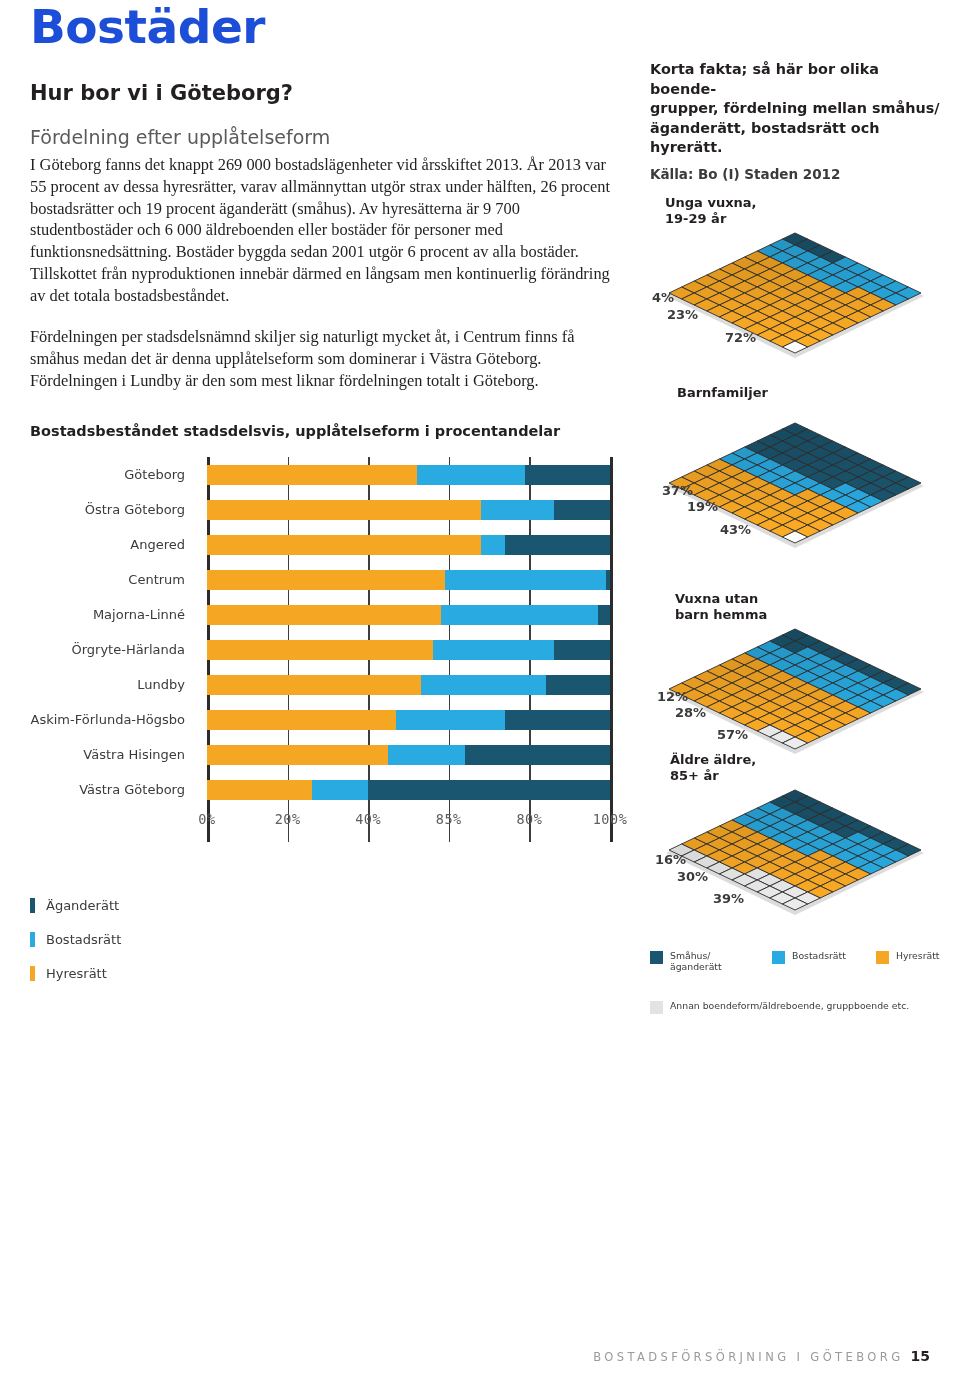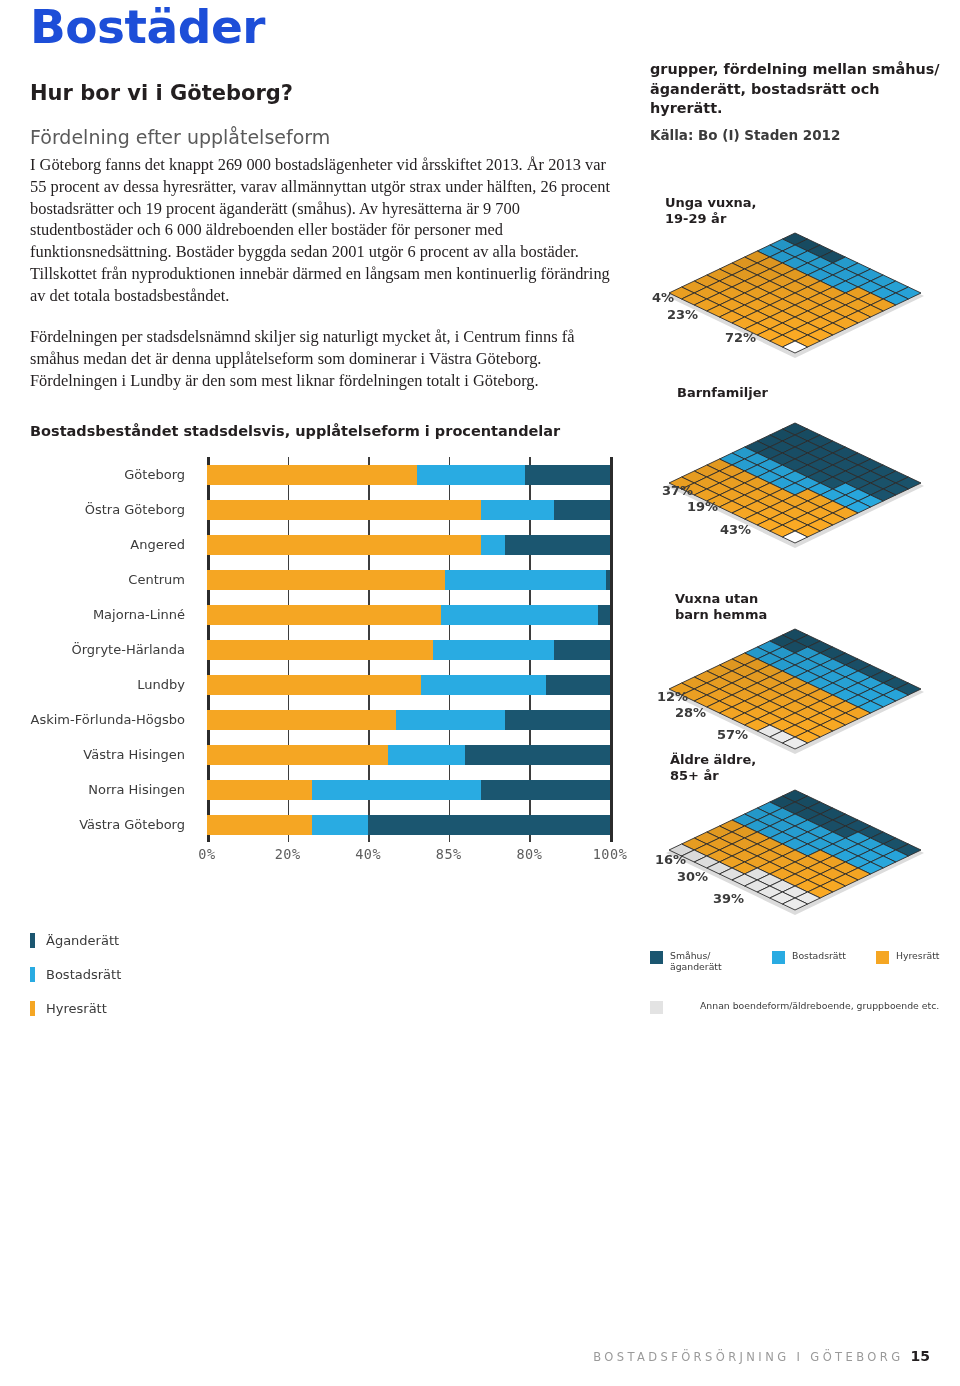--- a/index.html
+++ b/index.html
@@ -253,28 +253,20 @@
           </div>
           <div class="bc-row">
             <div class="bc-label">Västra Hisingen</div>
             <div class="bc-track">
               <div class="bc-seg" style="left: 0px; width: 181.35px; background: rgb(245, 166, 35);"></div>
               <div class="bc-seg" style="left: 181.35px; width: 76.57px; background: rgb(41, 171, 226);"></div>
               <div class="bc-seg" style="left: 257.92px; width: 145.08px; background: rgb(27, 86, 112);"></div>
             </div>
           </div>
           <div class="bc-row">
-            <div class="bc-label">Norra Hisingen</div>
-            <div class="bc-track">
-              <div class="bc-seg" style="left: 0px; width: 104.78px; background: rgb(245, 166, 35);"></div>
-              <div class="bc-seg" style="left: 104.78px; width: 169.26px; background: rgb(41, 171, 226);"></div>
-              <div class="bc-seg" style="left: 274.04px; width: 128.96px; background: rgb(27, 86, 112);"></div>
-            </div>
-          </div>
-          <div class="bc-row">
             <div class="bc-label">Västra Göteborg</div>
             <div class="bc-track">
               <div class="bc-seg" style="left: 0px; width: 104.78px; background: rgb(245, 166, 35);"></div>
               <div class="bc-seg" style="left: 104.78px; width: 56.42px; background: rgb(41, 171, 226);"></div>
               <div class="bc-seg" style="left: 161.2px; width: 241.8px; background: rgb(27, 86, 112);"></div>
             </div>
           </div>
         </div>
       <div class="bc-axis" id="bc-axis">
           <div class="bc-tick" style="left: 177px;">0%</div>
@@ -298,20 +290,21 @@
         <div class="ll-item">
           <span class="ll-swatch" style="background: rgb(245, 166, 35);"></span>
           <span class="ll-text">Hyresrätt</span>
         </div>
       </div>
 
   </div>
 
   <div class="right-col">
     <div class="rc-head" id="rc-head">
+        <div>Korta fakta; så här bor olika boende-</div>
         <div>grupper, fördelning mellan småhus/</div>
         <div>äganderätt, bostadsrätt och hyrerätt.</div>
       </div>
     <div class="rc-source">Källa: Bo (I) Staden 2012</div>
   </div>
 
   <div id="iso-charts">
       <div class="iso-block" style="position: absolute; left: 645px; top: 195px;">
         <div class="iso-title" style="left: 20px; top: 0px;">Unga vuxna,
 19-29 år</div>
@@ -763,21 +756,21 @@
         <div class="rl-item" style="left: 122px;">
           <span class="rl-sw" style="background: rgb(41, 171, 226);"></span>
           <span class="rl-tx">Bostadsrätt</span>
         </div>
         <div class="rl-item" style="left: 226px;">
           <span class="rl-sw" style="background: rgb(245, 166, 35);"></span>
           <span class="rl-tx">Hyresrätt</span>
         </div>
       </div>
       <div class="rl-row" style="margin-top: 16px;">
-        <div class="rl-item" style="left: 0px; gap: 30px;">
+        <div class="rl-item" style="left: 0px;">
           <span class="rl-sw" style="background: rgb(227, 227, 227);"></span>
           <span class="rl-tx">Annan boendeform/äldreboende, gruppboende etc.</span>
         </div>
       </div>
     </div>
 
   <div class="footer">
     <span>BOSTADSFÖRSÖRJNING I GÖTEBORG</span>
     <span class="pg">15</span>
   </div>

